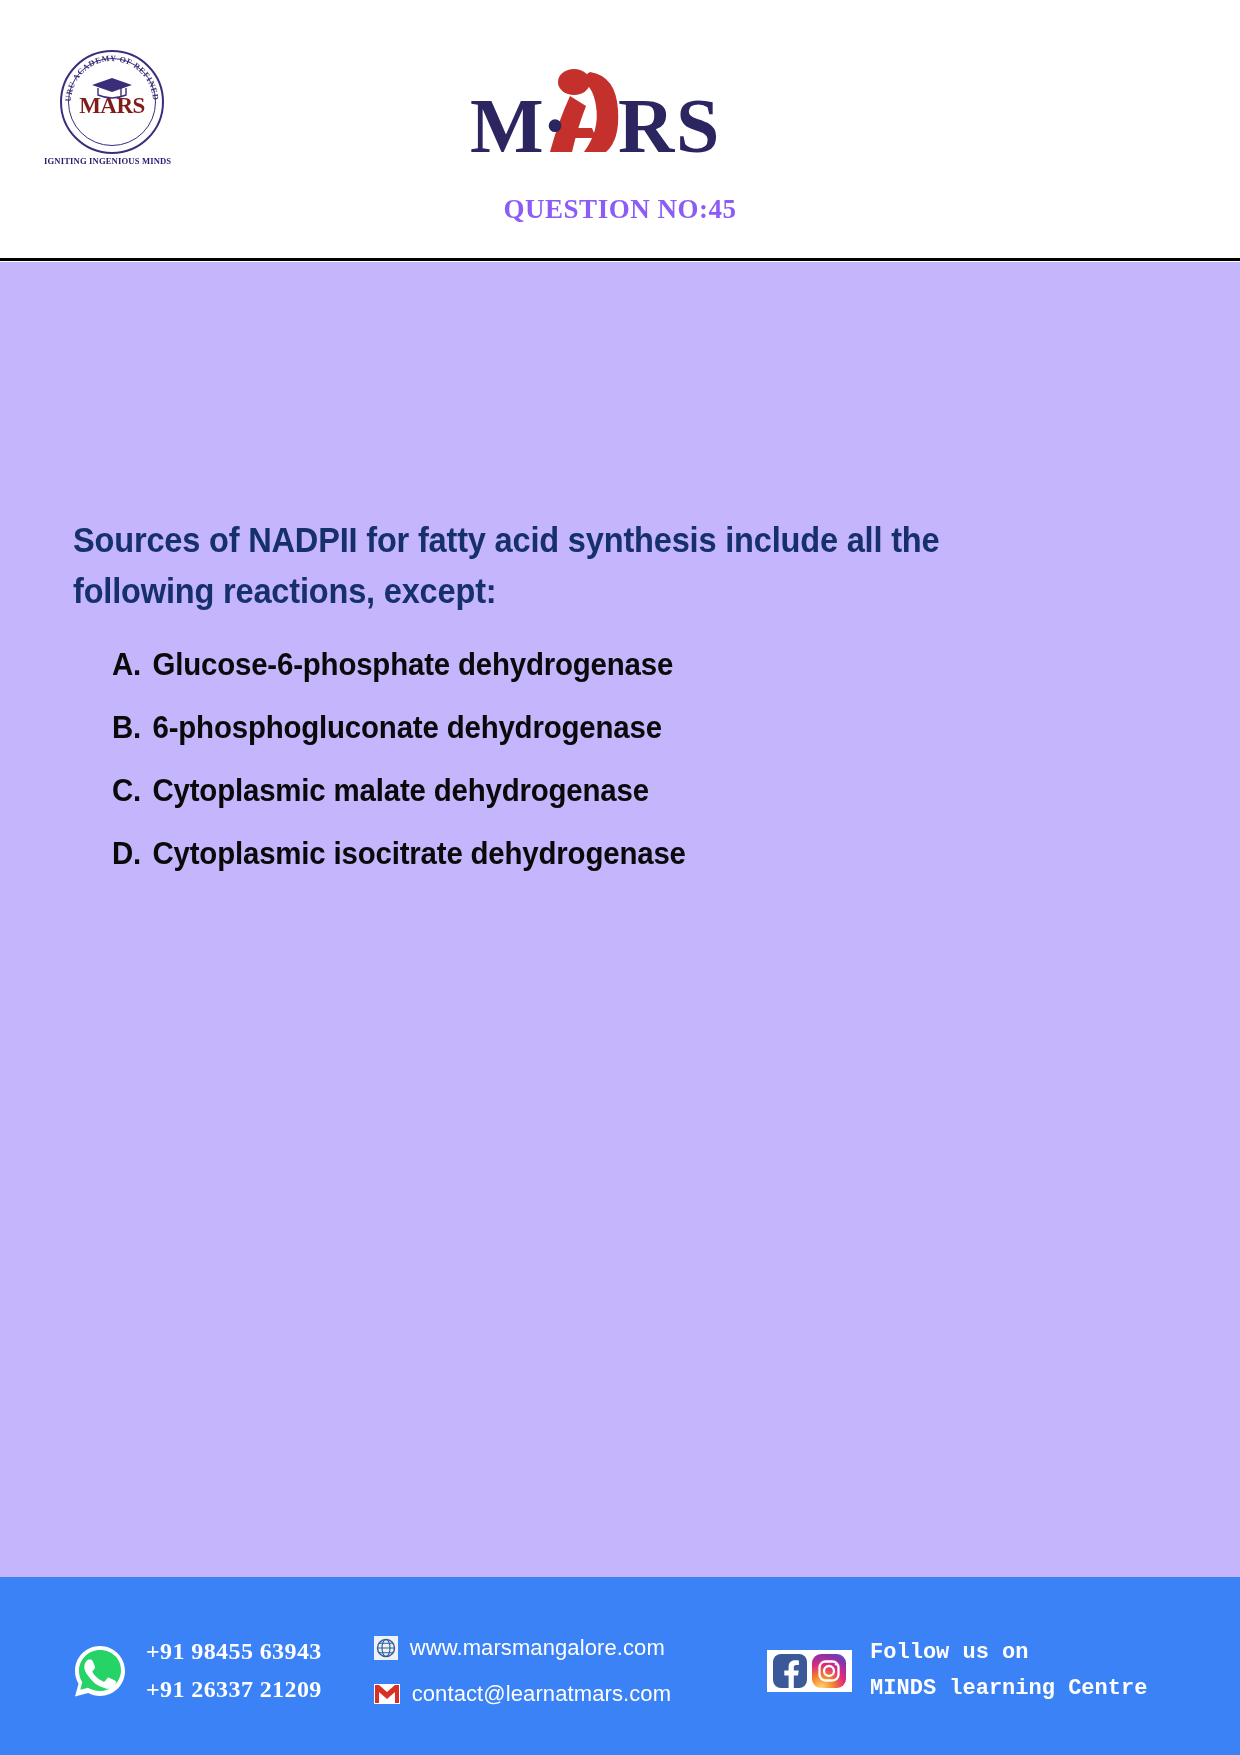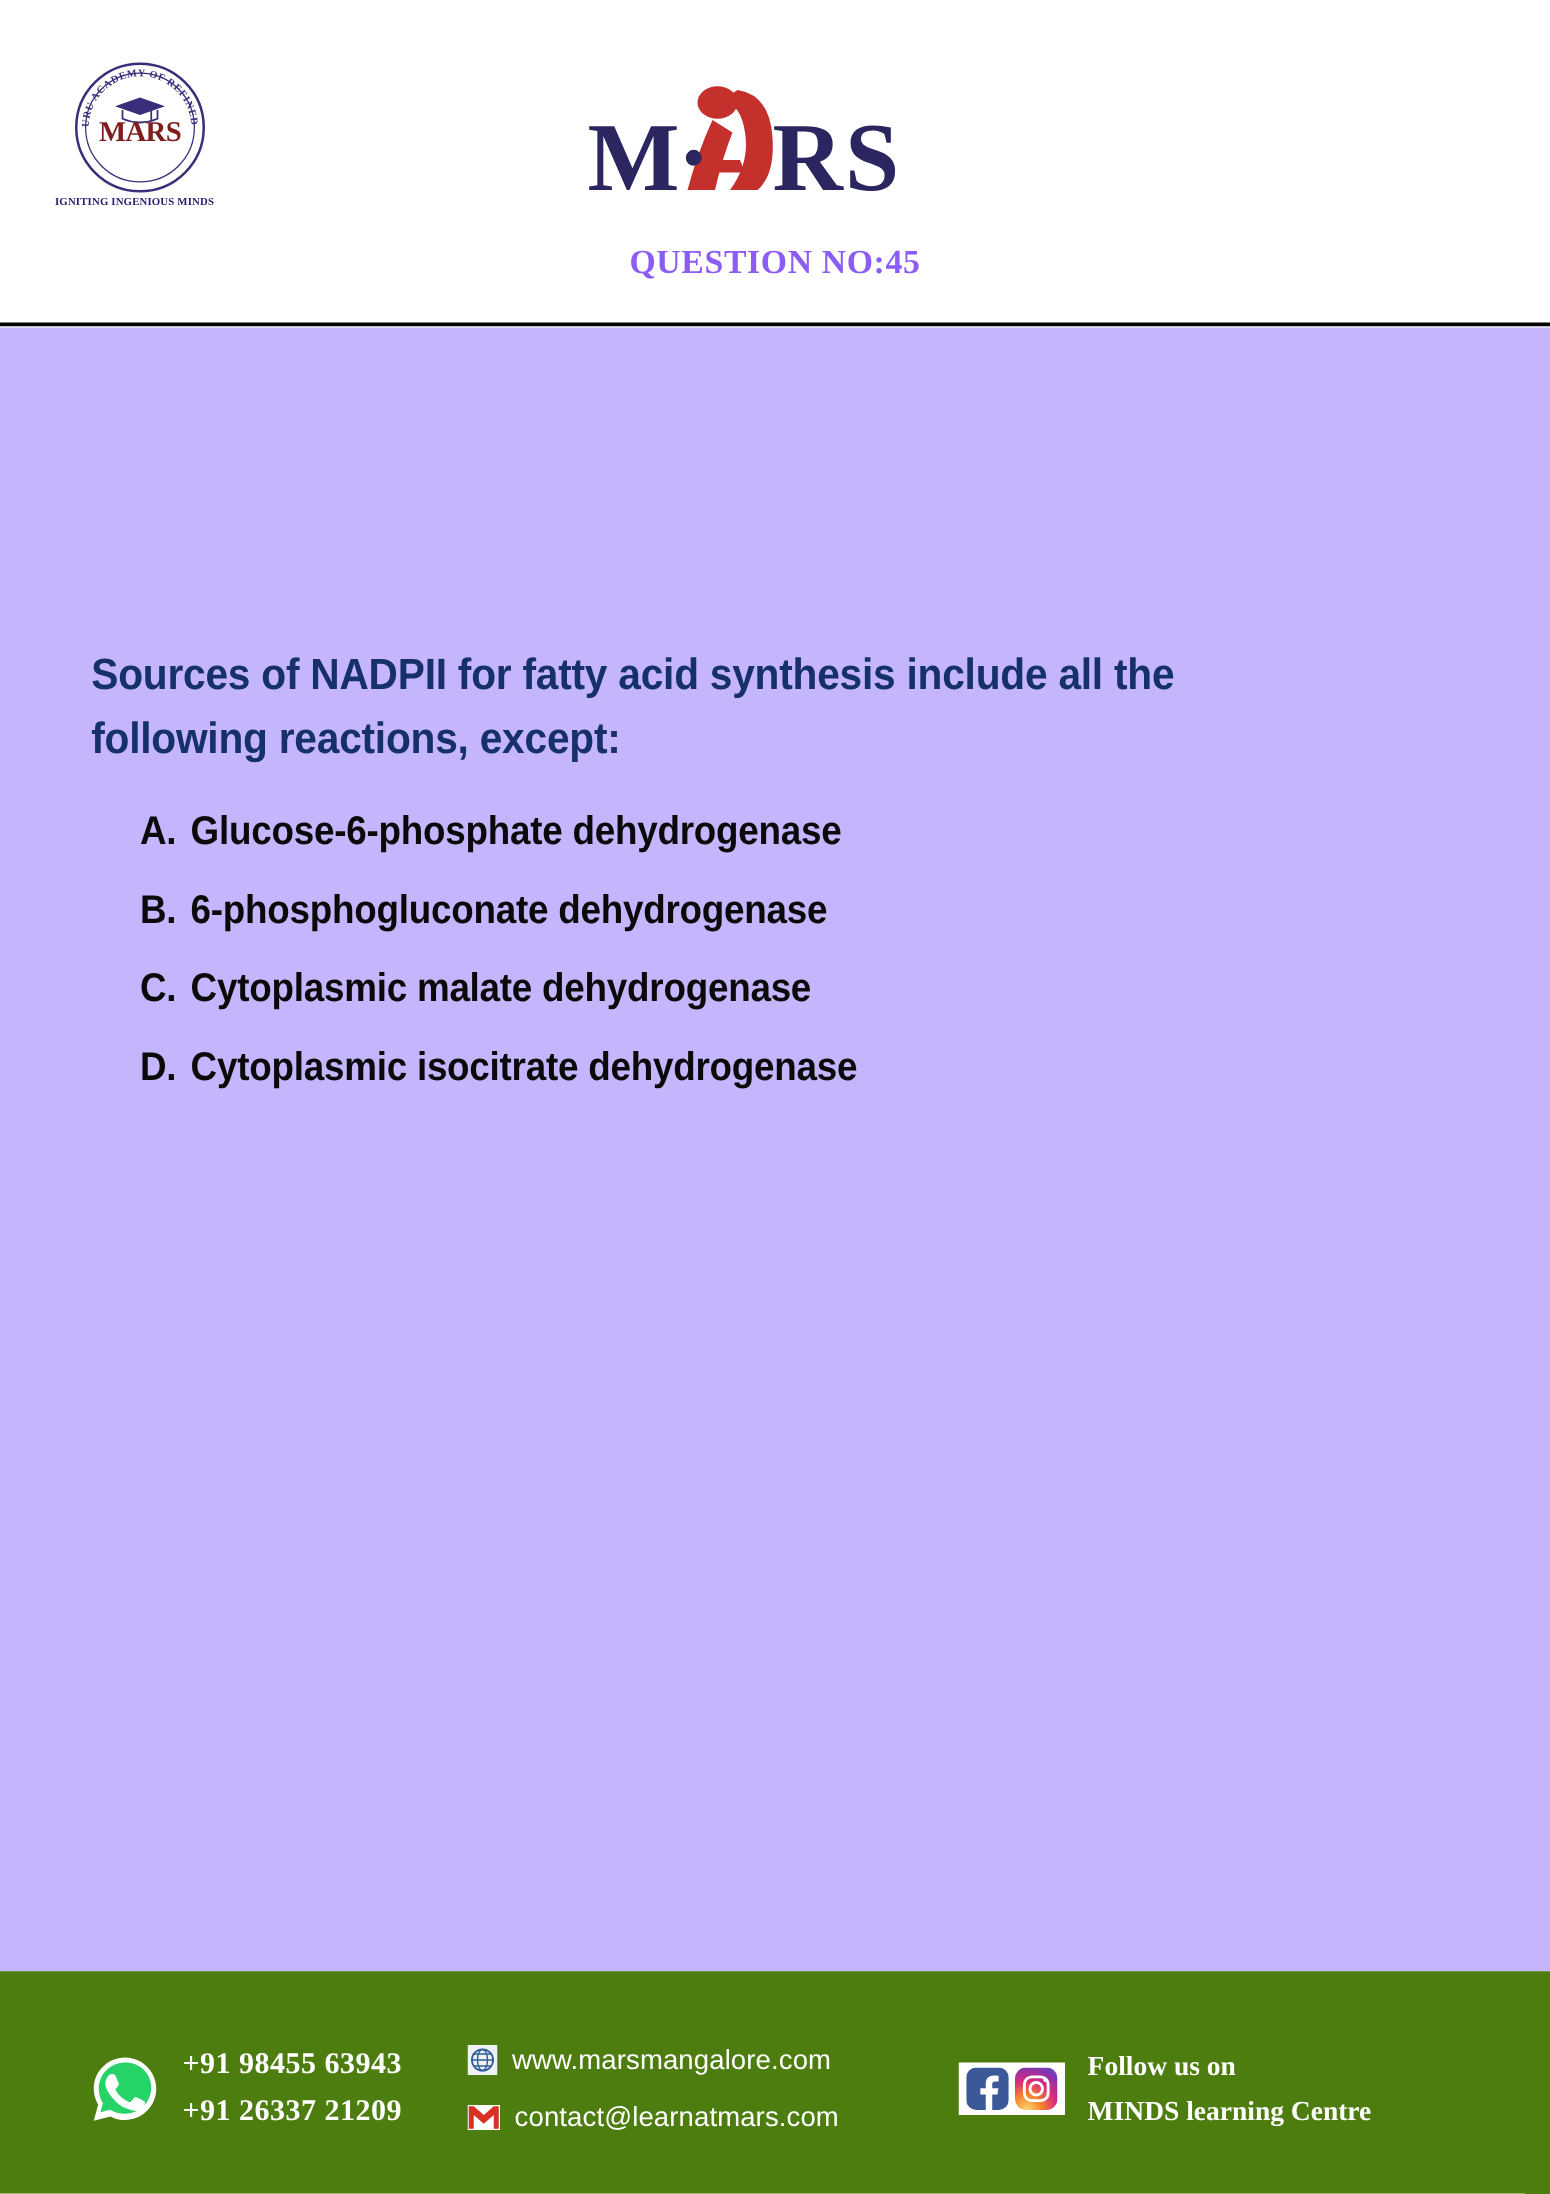--- a/index.html
+++ b/index.html
@@ -166,21 +166,21 @@
   }
   .option-text { white-space: nowrap; }
 
   
   .footer {
     position: absolute;
     left: 0;
     top: 1577px;
     width: 1240px;
     height: 178px;
-    background: #4d7c0f;
+    background: #3b82f6;
   }
   .footer-inner {
     position: absolute;
     top: 44px;
     left: 0;
     width: 1240px;
     height: 100px;
     display: flex;
     align-items: center;
   }
@@ -217,21 +217,21 @@
   .contacts .contact-row + .contact-row { margin-top: 12px; }
   .contacts .footer-line {
     font-family: "Liberation Sans", sans-serif;
     font-size: 22px;
     font-weight: normal;
     margin-left: 12px;
     letter-spacing: 0.1px;
   }
   .social .footer-lines { margin-left: 18px; }
   .social .footer-line {
-    font-family: Liberation Serif, serif;
+    font-family: Liberation Mono, monospace;
     font-size: 22px;
     font-weight: bold;
     line-height: 1.62;
   }
 
   
   .wa-icon { width: 56px; height: 56px; display: block; }
   .gmail-icon { width: 26px; height: 20px; display: block; flex: 0 0 26px; }
   .globe-icon { width: 24px; height: 24px; display: block; flex: 0 0 24px; }
   .social-icons {

